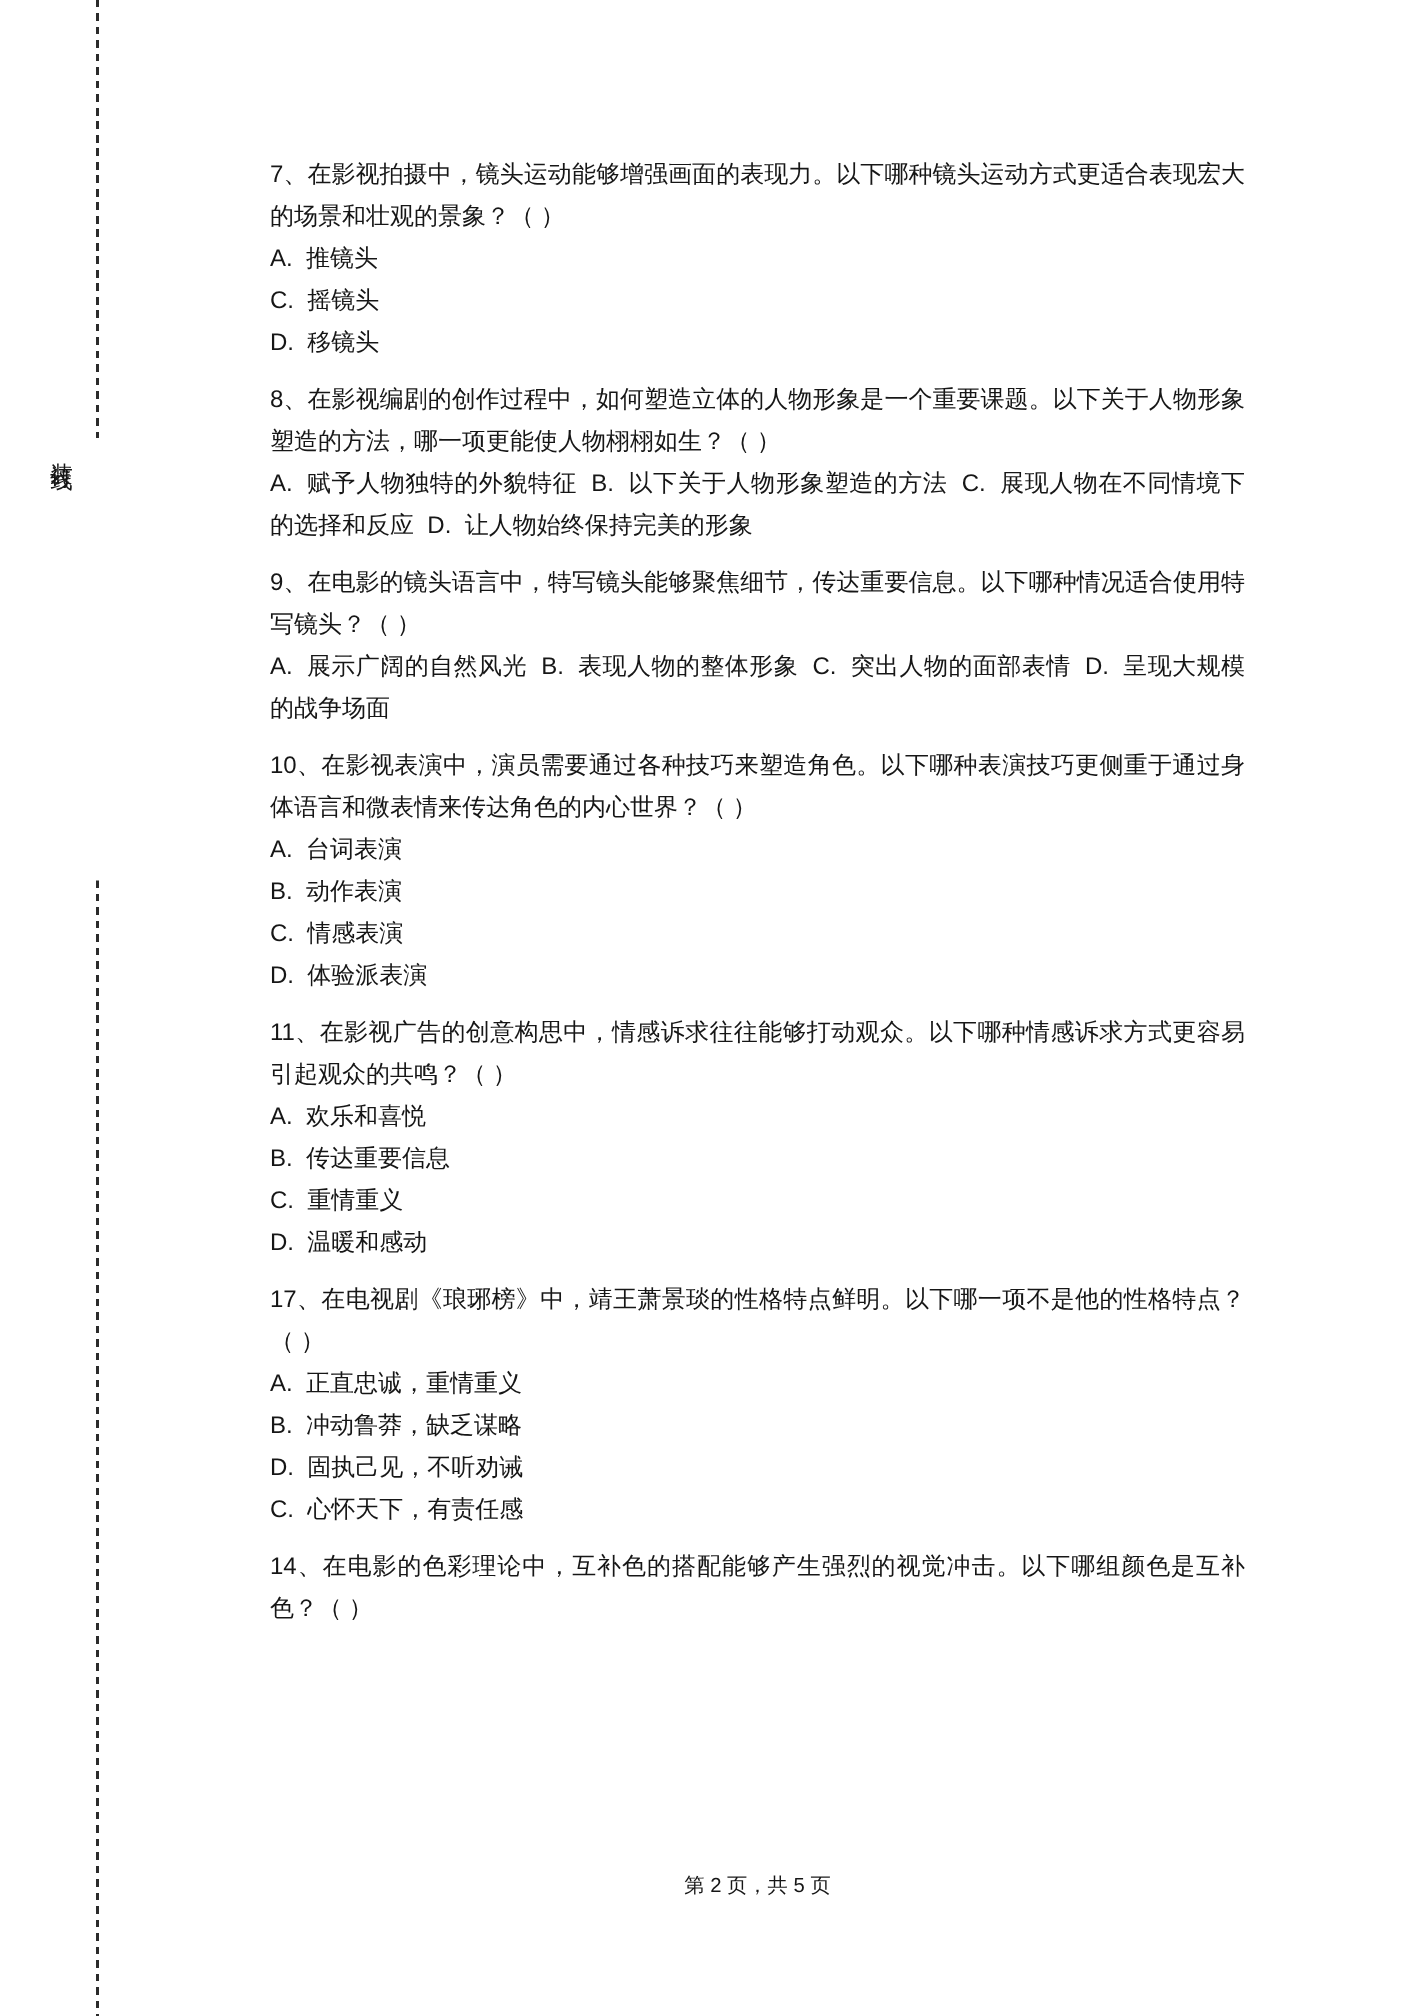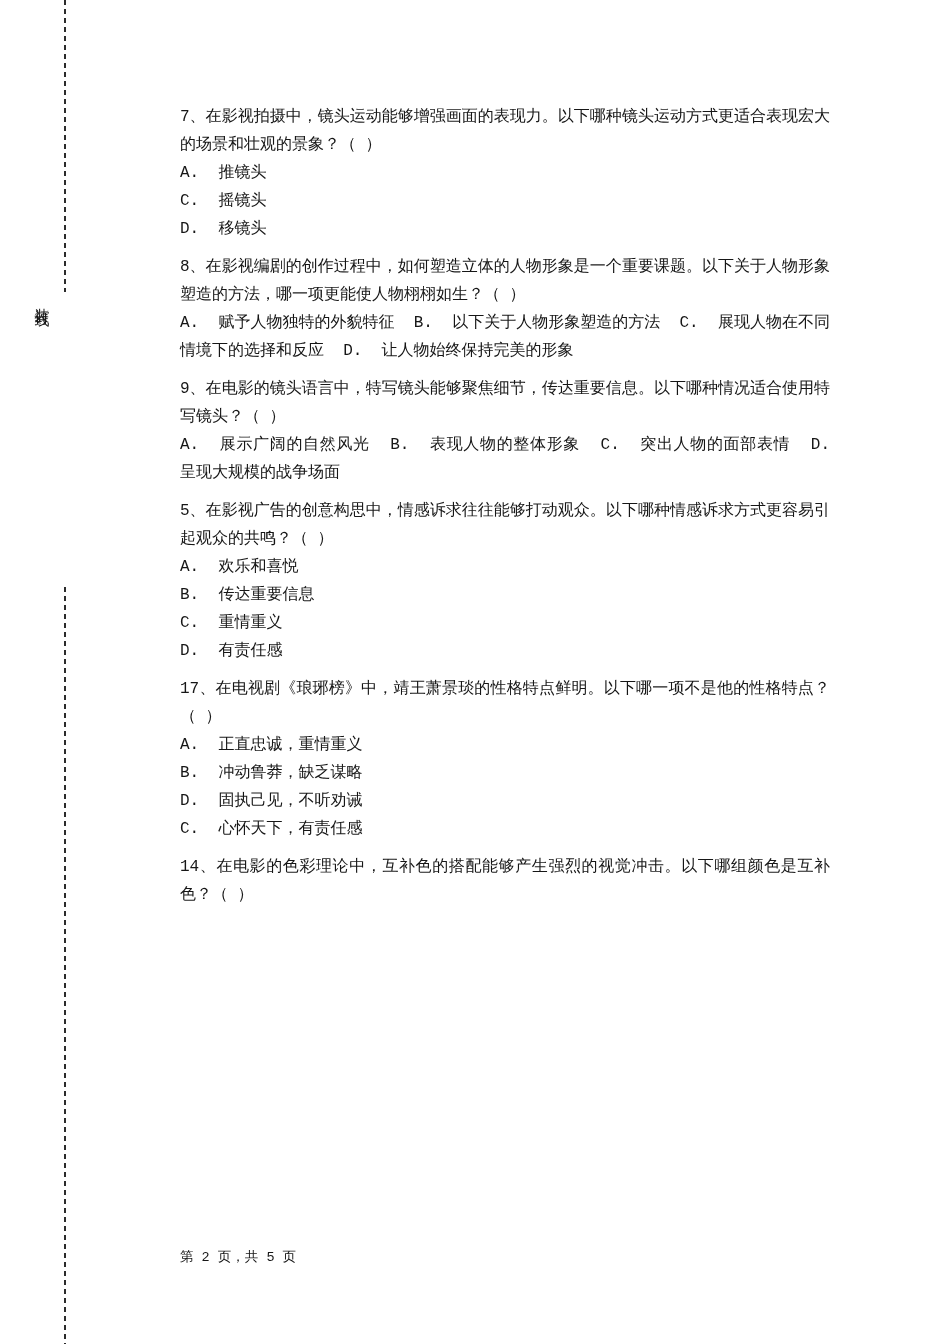--- a/index.html
+++ b/index.html
@@ -6,21 +6,21 @@
     margin: 0;
     padding: 0;
     background: #ffffff;
   }
   .page {
     position: relative;
     width: 950px;
     height: 1344px;
     background: #ffffff;
     color: #161616;
-    font-family: Liberation Mono, monospace;
+    font-family: Liberation Sans, sans-serif;
     overflow: hidden;
   }
   
   .dash {
     position: absolute;
     left: 64px;
     width: 2px;
     background: repeating-linear-gradient(to bottom, #2b2b2b 0 5px, transparent 5px 9px);
   }
   .dash-top { top: 0; height: 292px; }
@@ -48,20 +48,21 @@
   .question { margin: 0 0 10px 0; }
   .question p {
     margin: 0;
     white-space: pre-wrap;
   }
   .footer {
     position: absolute;
     left: 180px;
     width: 650px;
     top: 1248px;
+    text-align: center;
     font-size: 13.5px;
     color: #161616;
   }
 </style>
 </head>
 <body>
 
 <div class="page">
 
   <div class="dash dash-top"></div>
@@ -80,27 +81,34 @@
     <section class="question">
       <p>8、在影视编剧的创作过程中，如何塑造立体的人物形象是一个重要课题。以下关于人物形象塑造的方法，哪一项更能使人物栩栩如生？（ ）</p>
       <p>A.  赋予人物独特的外貌特征  B.  以下关于人物形象塑造的方法  C.  展现人物在不同情境下的选择和反应  D.  让人物始终保持完美的形象</p>
     </section>
 
     <section class="question">
       <p>9、在电影的镜头语言中，特写镜头能够聚焦细节，传达重要信息。以下哪种情况适合使用特写镜头？（ ）</p>
       <p>A.  展示广阔的自然风光  B.  表现人物的整体形象  C.  突出人物的面部表情  D.  呈现大规模的战争场面</p>
     </section>
 
+    <section class="question">
+      <p>10、在影视表演中，演员需要通过各种技巧来塑造角色。以下哪种表演技巧更侧重于通过身体语言和微表情来传达角色的内心世界？（ ）</p>
+      <p>A.  台词表演</p>
+      <p>B.  动作表演</p>
+      <p>C.  情感表演</p>
+      <p>D.  体验派表演</p>
+    </section>
 
     <section class="question">
-      <p>5、在影视广告的创意构思中，情感诉求往往能够打动观众。以下哪种情感诉求方式更容易引起观众的共鸣？（ ）</p>
+      <p>11、在影视广告的创意构思中，情感诉求往往能够打动观众。以下哪种情感诉求方式更容易引起观众的共鸣？（ ）</p>
       <p>A.  欢乐和喜悦</p>
       <p>B.  传达重要信息</p>
       <p>C.  重情重义</p>
-      <p>D.  有责任感</p>
+      <p>D.  温暖和感动</p>
     </section>
 
     <section class="question">
       <p>17、在电视剧《琅琊榜》中，靖王萧景琰的性格特点鲜明。以下哪一项不是他的性格特点？（ ）</p>
       <p>A.  正直忠诚，重情重义</p>
       <p>B.  冲动鲁莽，缺乏谋略</p>
       <p>D.  固执己见，不听劝诫</p>
       <p>C.  心怀天下，有责任感</p>
     </section>
 

